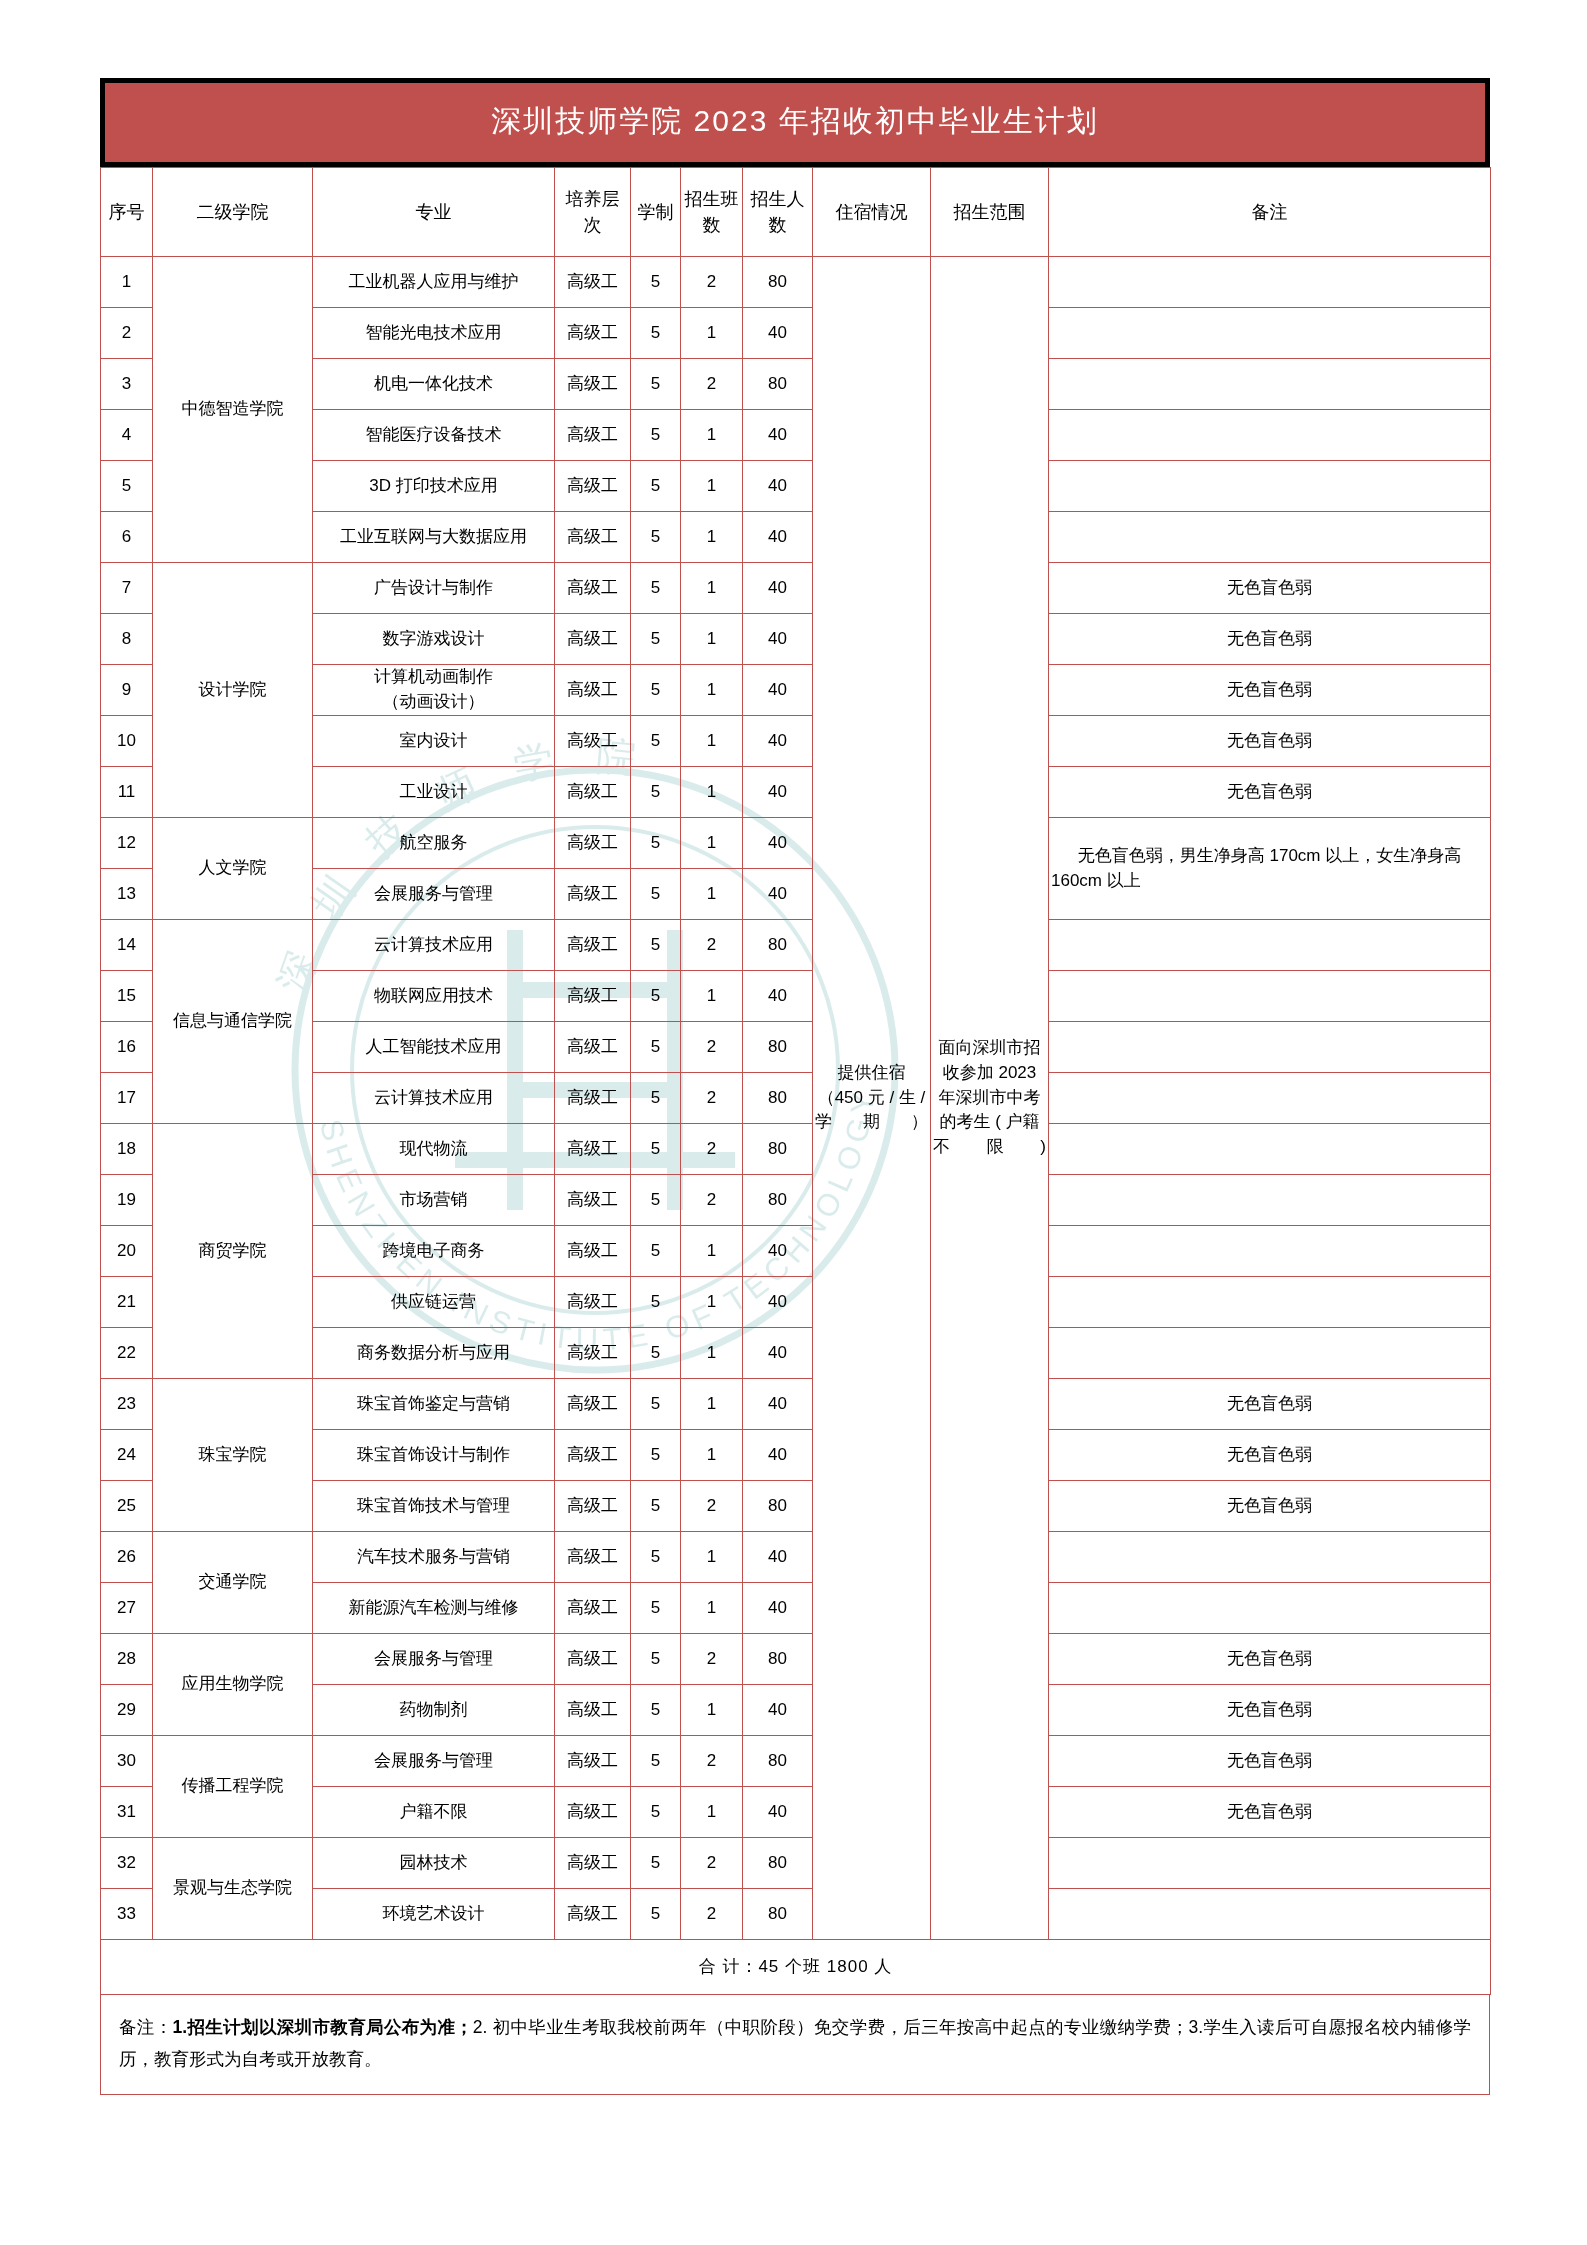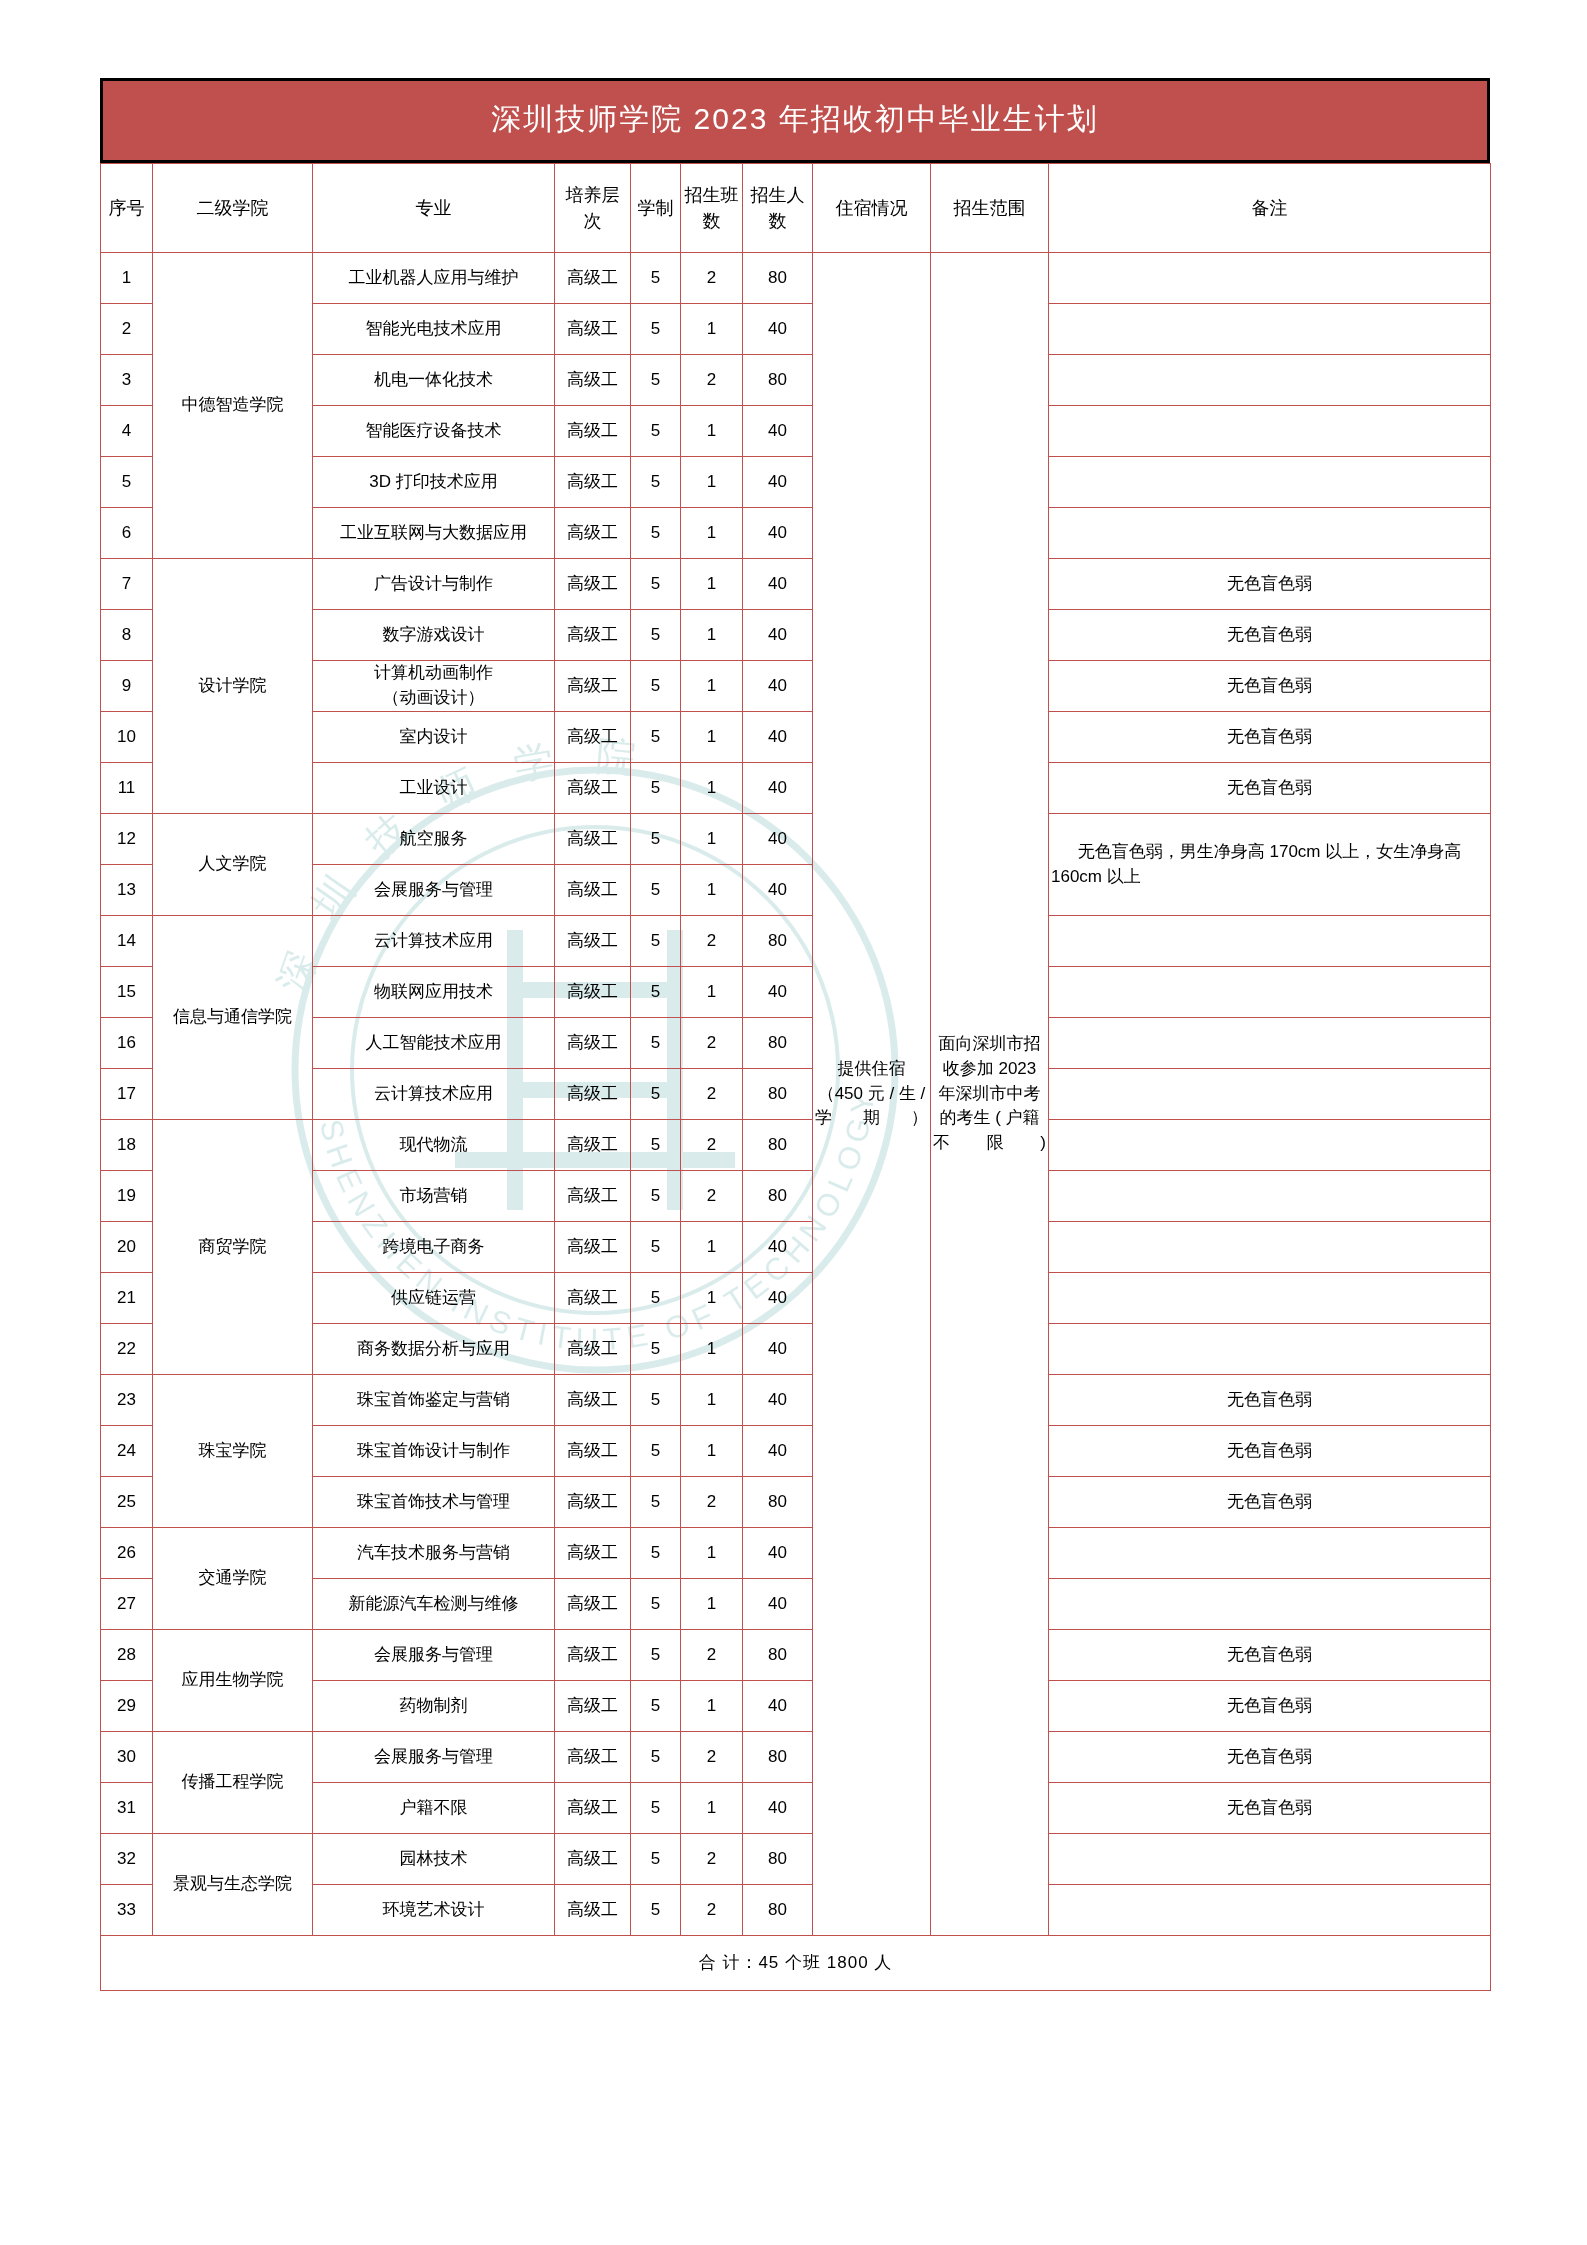--- a/index.html
+++ b/index.html
@@ -21,21 +21,21 @@
     width: 1390px;
   }
   
   .title-bar {
     background: #c0504d;
     color: #ffffff;
     text-align: center;
     font-size: 30px;
     letter-spacing: 2px;
     padding: 18px 0 20px 0;
-    border: 3px solid #000000;
+    border: 5px solid #000000;
     box-sizing: border-box;
   }
   
   .watermark {
     position: absolute;
     left: 215px;
     top: 690px;
     width: 760px;
     height: 760px;
     pointer-events: none;
@@ -483,14 +483,15 @@
             <td></td>
           </tr>
         </tbody>
       <tfoot>
         <tr class="total-row">
           <td colspan="10">合 计：45 个班  1800 人</td>
         </tr>
       </tfoot>
     </table>
 
+    <div class="footnote"><span>备注：</span><b>1.招生计划以深圳市教育局公布为准；</b><span>2. 初中毕业生考取我校前两年（中职阶段）免交学费，后三年按高中起点的专业缴纳学费；3.学生入读后可自愿报名校内辅修学历，教育形式为自考或开放教育。</span></div>
   </div>
 </div>
 
 </body></html>

